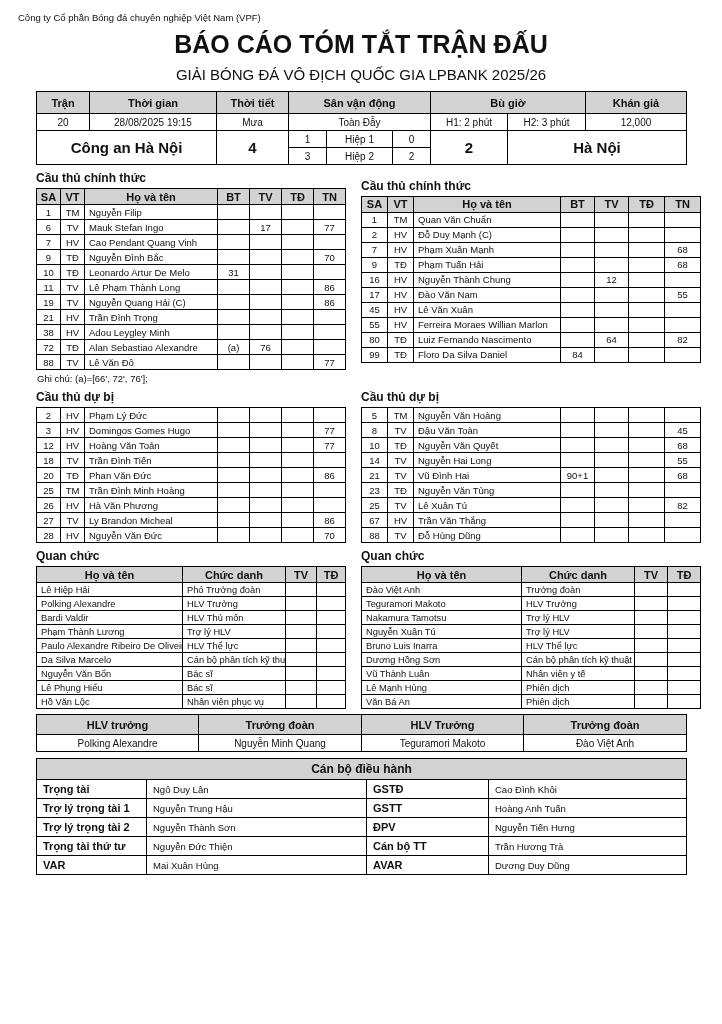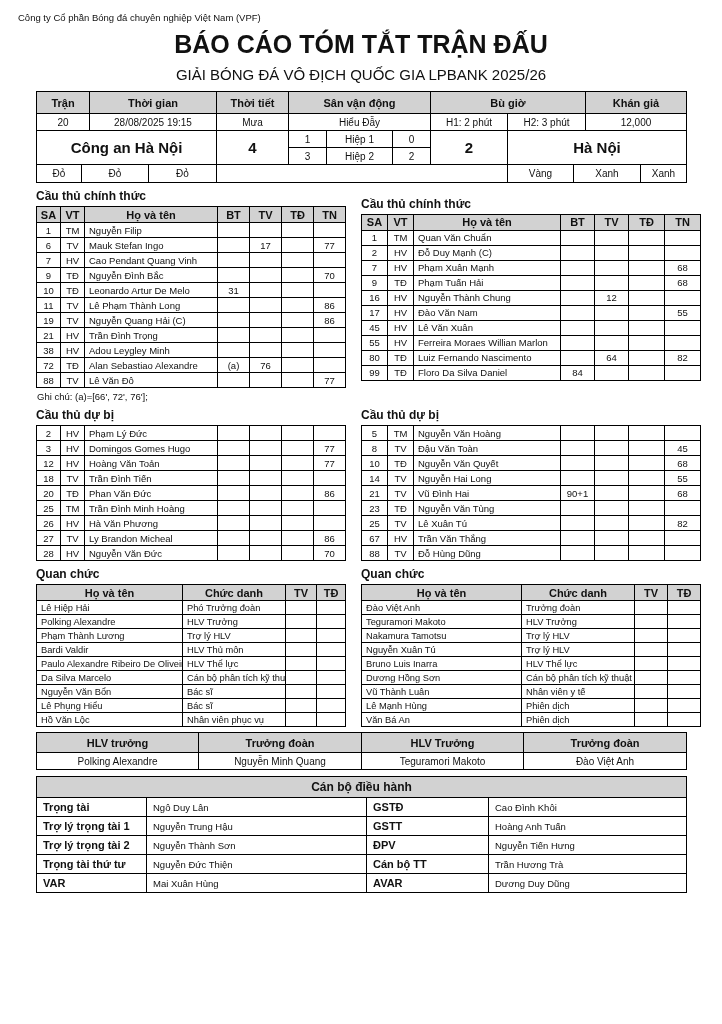--- a/index.html
+++ b/index.html
@@ -74,21 +74,21 @@
       <th>Thời gian</th>
       <th>Thời tiết</th>
       <th>Sân vận động</th>
       <th colspan="2">Bù giờ</th>
       <th>Khán giả</th>
     </tr>
     <tr>
       <td>20</td>
       <td>28/08/2025 19:15</td>
       <td>Mưa</td>
-      <td>Hiểu Đẫy</td>
+      <td>Toàn Đẫy</td>
       <td>H1: 2 phút</td>
       <td>H2: 3 phút</td>
       <td>12,000</td>
     </tr>
   </tbody>
     </table>
 
   <table class="mi t2">
     <colgroup>
       <col style="width:180px">
@@ -110,42 +110,20 @@
       <td rowspan="2" class="team">Hà Nội</td>
     </tr>
     <tr>
       <td>3</td>
       <td>Hiệp 2</td>
       <td>2</td>
     </tr>
   </tbody>
     </table>
 
-  <table class="mi t3">
-    <colgroup>
-      <col style="width:45px">
-        <col style="width:67px">
-        <col style="width:68px">
-      <col style="width:291px">
-        <col style="width:66px">
-        <col style="width:67px">
-        <col style="width:46px">
-    </colgroup>
-    <tbody>
-        <tr>
-      <td>Đỏ</td>
-      <td>Đỏ</td>
-      <td>Đỏ</td>
-      <td></td>
-      <td>Vàng</td>
-      <td>Xanh</td>
-      <td>Xanh</td>
-    </tr>
-  </tbody>
-    </table>
 </div>
 
 <div class="cols">
   <div class="col-l">
     <div class="sec-title">Cầu thủ chính thức</div>
     <table class="roster">
       <colgroup>
         <col style="width:24px">
           <col style="width:24px">
           <col style="width:133px">
@@ -611,28 +589,28 @@
             <td></td>
             <td></td>
           </tr>
           <tr>
             <td>Polking Alexandre</td>
             <td>HLV Trưởng</td>
             <td></td>
             <td></td>
           </tr>
           <tr>
+            <td>Bardi Valdir</td>
+            <td>HLV Thủ môn</td>
+            <td></td>
+            <td></td>
+          </tr>
+          <tr>
             <td>Phạm Thành Lương</td>
             <td>Trợ lý HLV</td>
-            <td></td>
-            <td></td>
-          </tr>
-          <tr>
-            <td>Bardi Valdir</td>
-            <td>HLV Thủ môn</td>
             <td></td>
             <td></td>
           </tr>
           <tr>
             <td>Paulo Alexandre Ribeiro De Oliveira</td>
             <td>HLV Thể lực</td>
             <td></td>
             <td></td>
           </tr>
           <tr>

